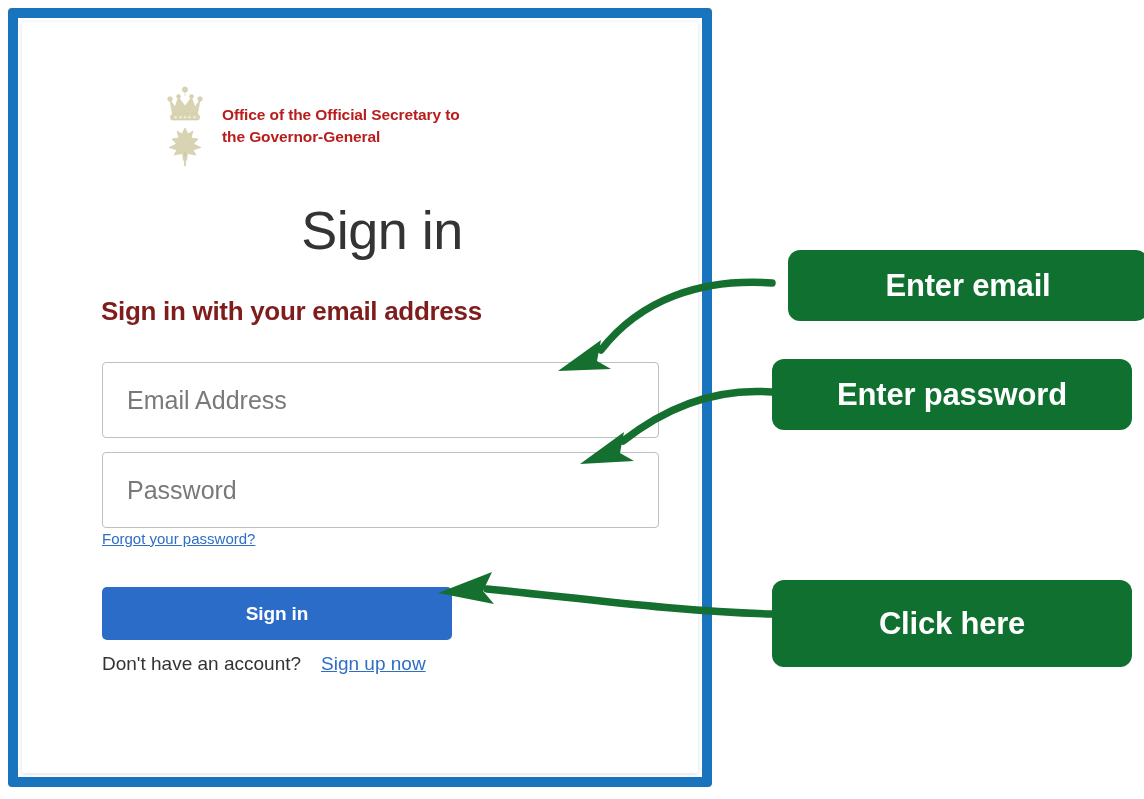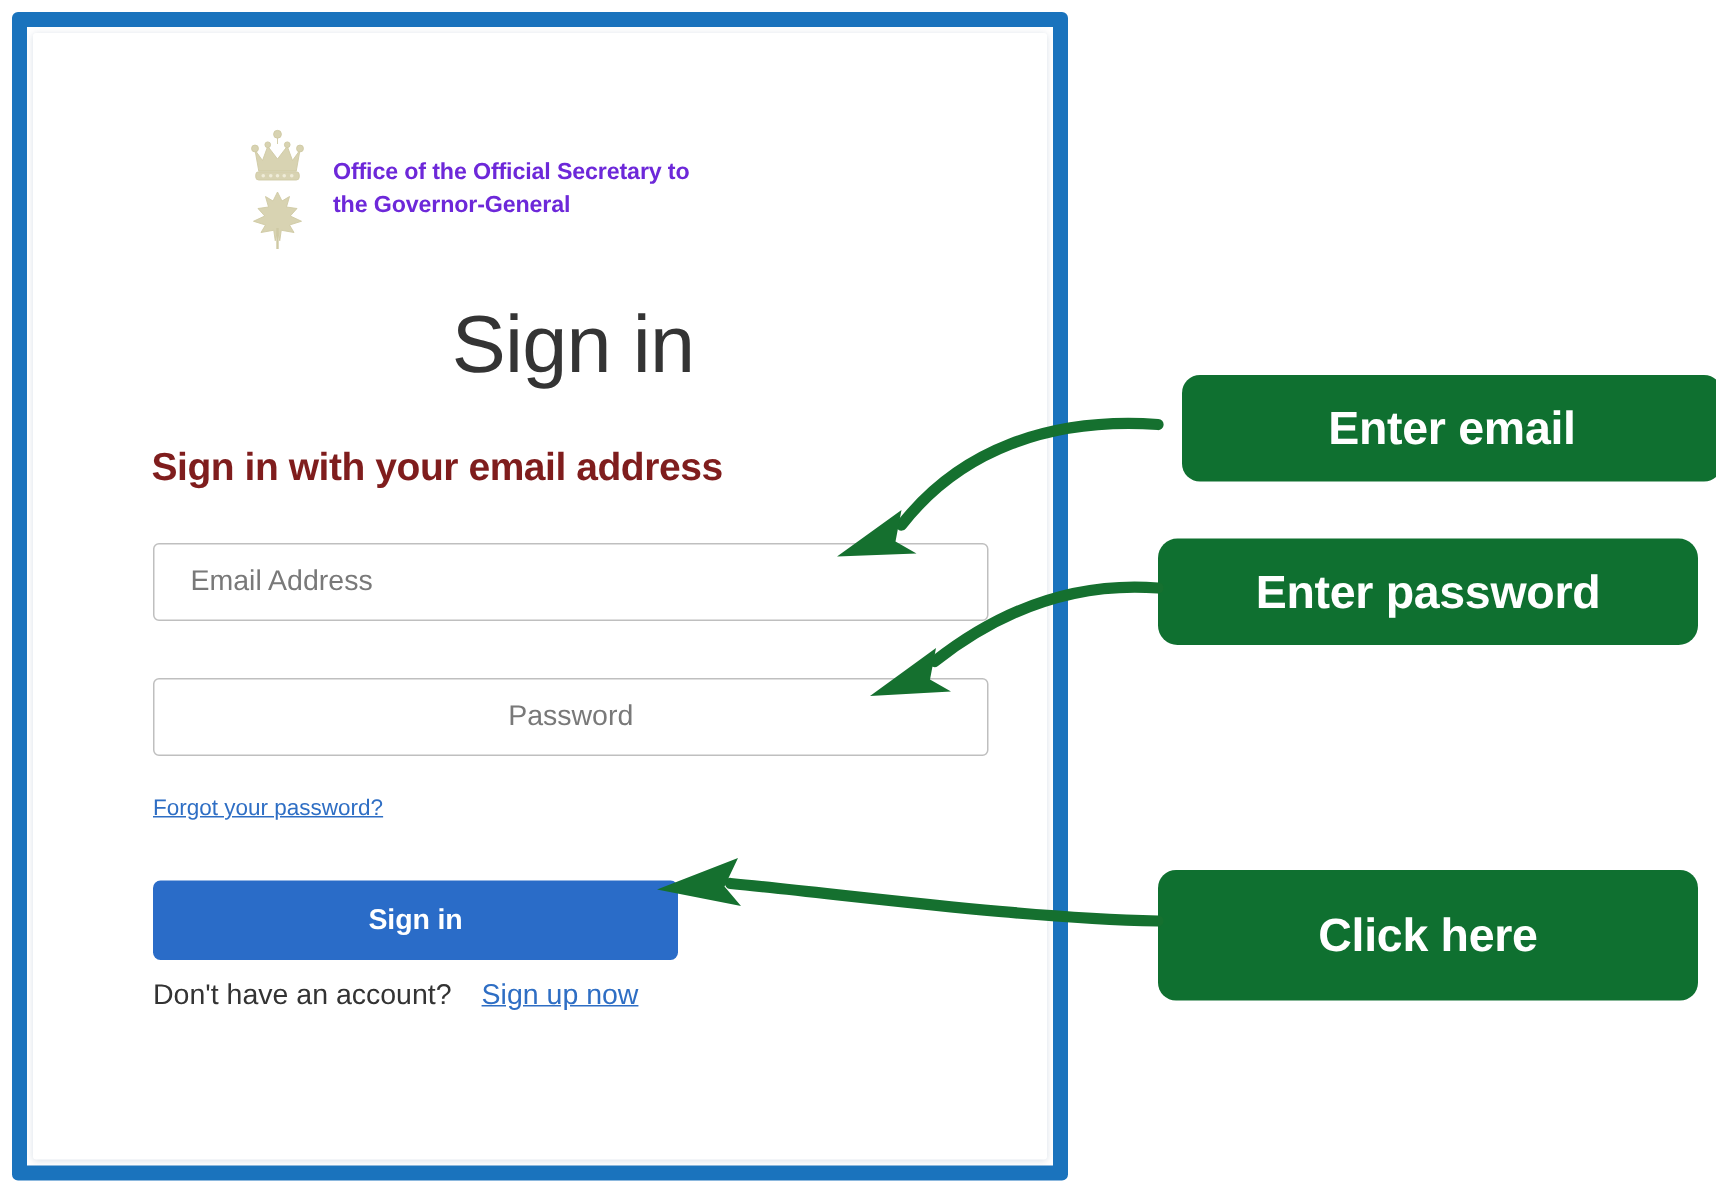--- a/index.html
+++ b/index.html
@@ -53,21 +53,21 @@
   }
   #brand-emblem {
     width: 46px;
     height: 84px;
     display: block;
     flex: 0 0 auto;
   }
   #brand-text {
     font-size: 15.5px;
     font-weight: bold;
-    color: #6d28d9;
+    color: #b91c1c;
     line-height: 1.42;
     letter-spacing: -0.1px;
     white-space: pre-line;
   }
 
   
   #page-title {
     position: absolute;
     left: 58px;
     top: 181px;
@@ -88,37 +88,37 @@
     font-weight: bold;
     color: #7f1d1d;
     letter-spacing: -0.3px;
   }
 
   
   .text-field {
     position: absolute;
     left: 80px;
     width: 557px;
-    height: 52px;
+    height: 76px;
     box-sizing: border-box;
     border: 1px solid #bfbfbf;
     border-radius: 4px;
     background: #ffffff;
     font-family: "Liberation Sans", sans-serif;
-    font-size: 19px;
+    font-size: 25px;
     color: #3b3b3b;
     padding: 0 24px;
     outline: none;
   }
   .text-field::placeholder {
     color: #797979;
     opacity: 1;
   }
   #email-field  { top: 340px; }
-  #password-field { top: 430px; text-align: center; }
+  #password-field { top: 430px; }
 
   
   #forgot-password-link {
     position: absolute;
     left: 80px;
     top: 508px;
     font-size: 15px;
     color: #2e6ec4;
     text-decoration: underline;
     cursor: pointer;
@@ -165,21 +165,21 @@
     border-radius: 12px;
     color: #ffffff;
     font-size: 31px;
     font-weight: bold;
     display: flex;
     align-items: center;
     justify-content: center;
     letter-spacing: -0.2px;
   }
   #callout-email    { left: 788px; top: 250px; width: 360px; height: 71px; }
-  #callout-password { left: 772px; top: 359px; width: 360px; height: 71px; border-radius: 13px; }
+  #callout-password { left: 772px; top: 359px; width: 360px; height: 71px; }
   #callout-click    { left: 772px; top: 580px; width: 360px; height: 87px; }
 
   
   #arrow-layer {
     position: absolute;
     left: 0;
     top: 0;
     width: 1144px;
     height: 799px;
     pointer-events: none;

